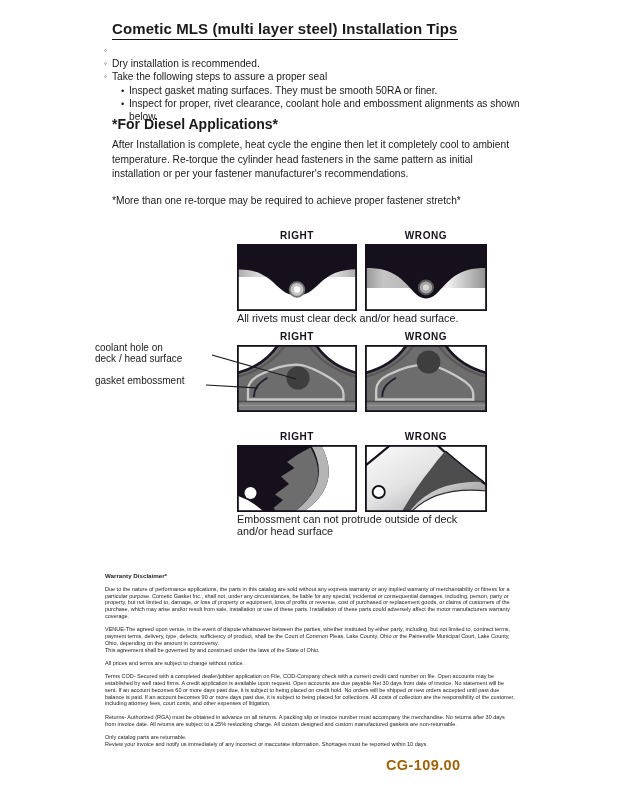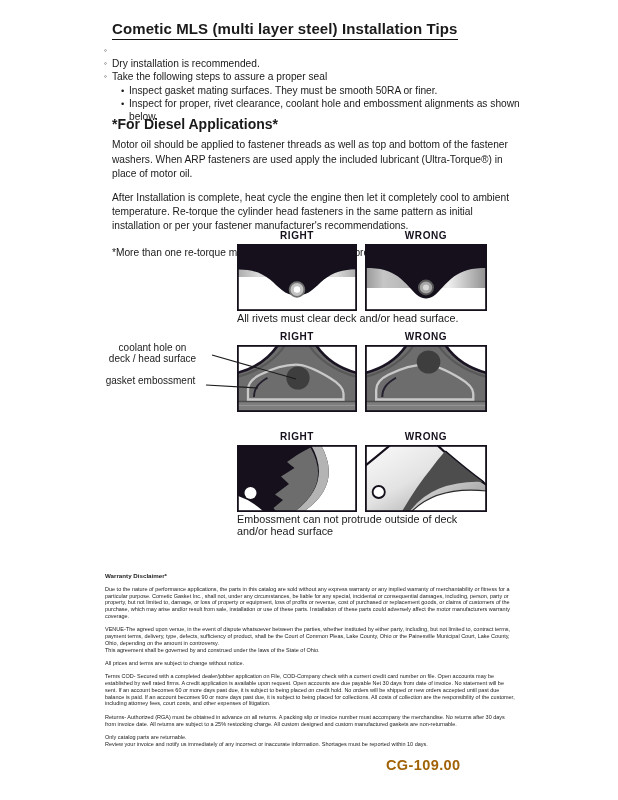--- a/index.html
+++ b/index.html
@@ -35,21 +35,21 @@
   .diag-pair{display:flex;gap:8px;}
   .diag-cell{width:120px;}
   .diag-cell.wide{width:122px;}
   .diag-label{
     text-align:center;font-weight:bold;font-size:10px;
     letter-spacing:.6px;height:15px;line-height:14px;color:#15101c;
   }
   .diag-cell svg{display:block;}
   .diag-caption{margin-top:2px;font-size:10.8px;line-height:11.5px;white-space:pre-line;}
   
-  .anno{position:absolute;font-size:10px;line-height:11px;text-align:center;white-space:pre-line;}
+  .anno{position:absolute;font-size:10px;line-height:11px;text-align:left;white-space:pre-line;}
   #anno-coolant{left:95px;top:342px;width:115px;}
   #anno-emboss{left:95px;top:375px;width:111px;}
   #leader-lines{position:absolute;left:100px;top:340px;}
   
   .disclaimer{position:absolute;left:105px;top:573px;width:412px;font-size:5.5px;line-height:6.8px;color:#222;}
   .disclaimer h3{margin:0 0 6px 0;font-size:6.2px;font-weight:bold;}
   .disclaimer p{margin:0 0 6.5px 0;white-space:pre-line;}
   
   .doc-number{position:absolute;left:386px;top:757px;font-size:14.5px;letter-spacing:.4px;color:#a16207;font-weight:bold;}
 </style>
@@ -79,21 +79,20 @@
       </div>
       <div class="tip">
         <span class="mark">•</span>
         <span>Inspect for proper, rivet clearance, coolant hole and embossment alignments as shown below.</span>
       </div>
     </div>
   </div>
 
   <div class="diesel">
     <h2>*For Diesel Applications*</h2>
-    <p>Motor oil should be applied to fastener threads as well as top and bottom of the fastener washers. When ARP fasteners are used apply the included lubricant (Ultra-Torque®) in place of motor oil.</p>
     <p>After Installation is complete, heat cycle the engine then let it completely cool to ambient temperature. Re-torque the cylinder head fasteners in the same pattern as initial installation or per your fastener manufacturer's recommendations.</p>
     <p class="note">*More than one re-torque may be required to achieve proper fastener stretch*</p>
   </div>
 
   <div class="diag-row" style="top:229px">
     <div class="diag-pair">
       <div class="diag-cell">
         <div class="diag-label">RIGHT</div>
         <svg width="120" height="67" viewBox="0 0 120 67">
           <defs>

